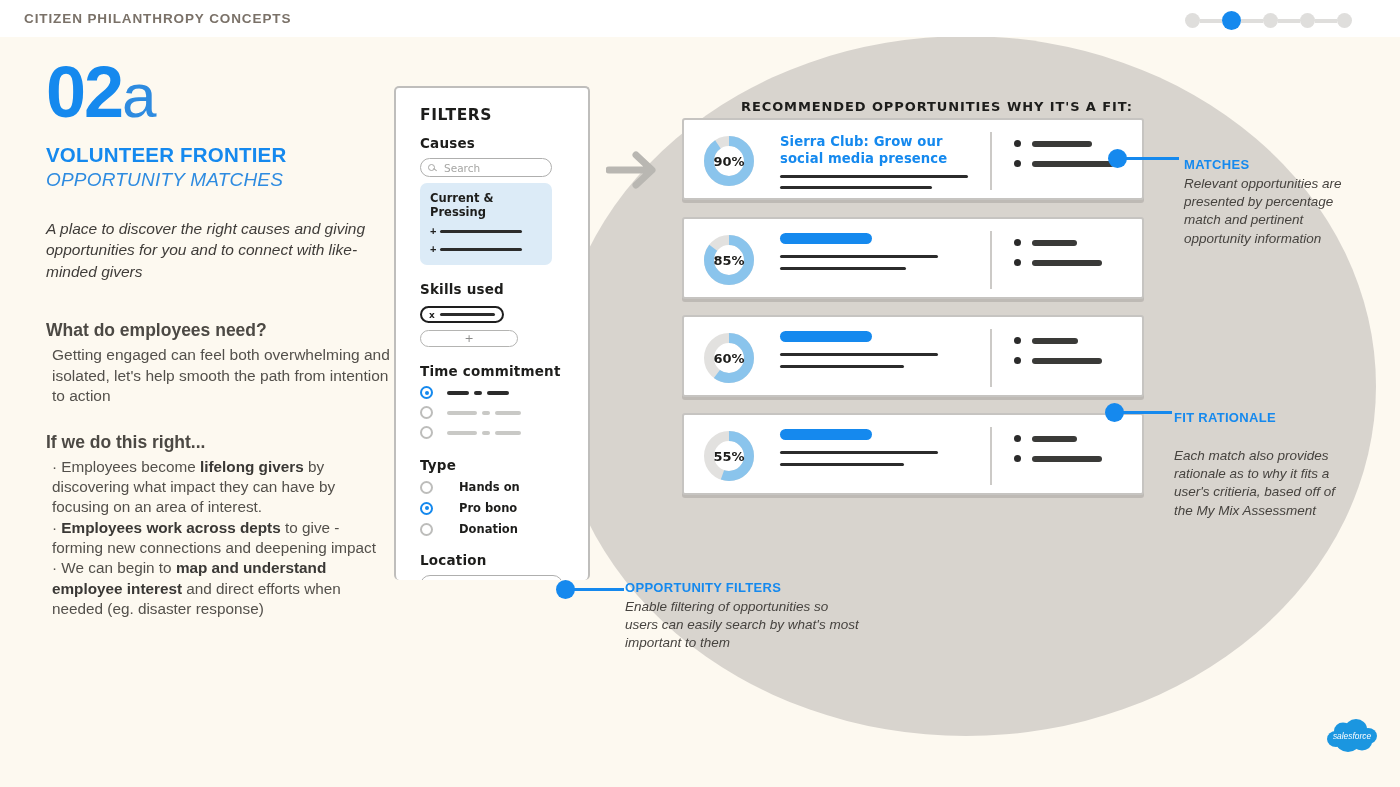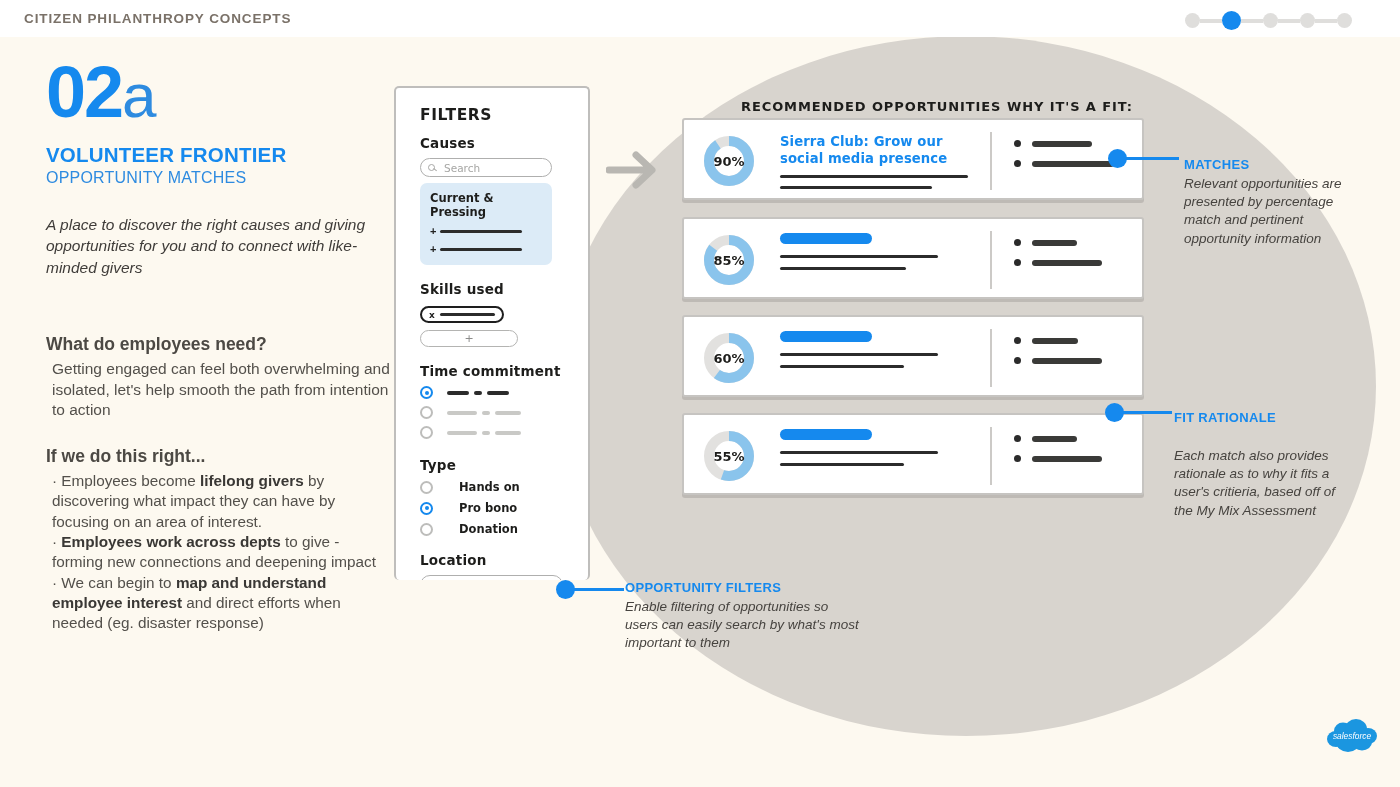--- a/index.html
+++ b/index.html
@@ -70,31 +70,32 @@
     font-weight: 300; color: #2E8BE0;
     font-size: 62px; letter-spacing: 0;
   }
   .kicker {
     margin-top: 16px;
     font-size: 20.5px; font-weight: bold;
     color: #1589EE; letter-spacing: 0.2px;
     line-height: 1.25;
   }
   .kicker2 {
-    font-size: 16px; font-weight: 300;
+    font-size: 19px; font-weight: 300;
     color: #2E8BE0; letter-spacing: 0.2px;
     line-height: 1.25;
+    font-style: italic;
   }
   .lede {
     margin-top: 26px;
     font-size: 15.5px; font-style: italic;
     color: #3F3C39; line-height: 1.38;
   }
   .sec-h {
-    margin-top: 56px;
+    margin-top: 38px;
     font-size: 17.5px; font-weight: bold;
     color: #4C4944;
   }
   .sec-b {
     margin-top: 4px; margin-left: 6px;
     font-size: 15.5px; color: #53504B;
     line-height: 1.33;
   }
   .sec-h2 {
     margin-top: 25px;

